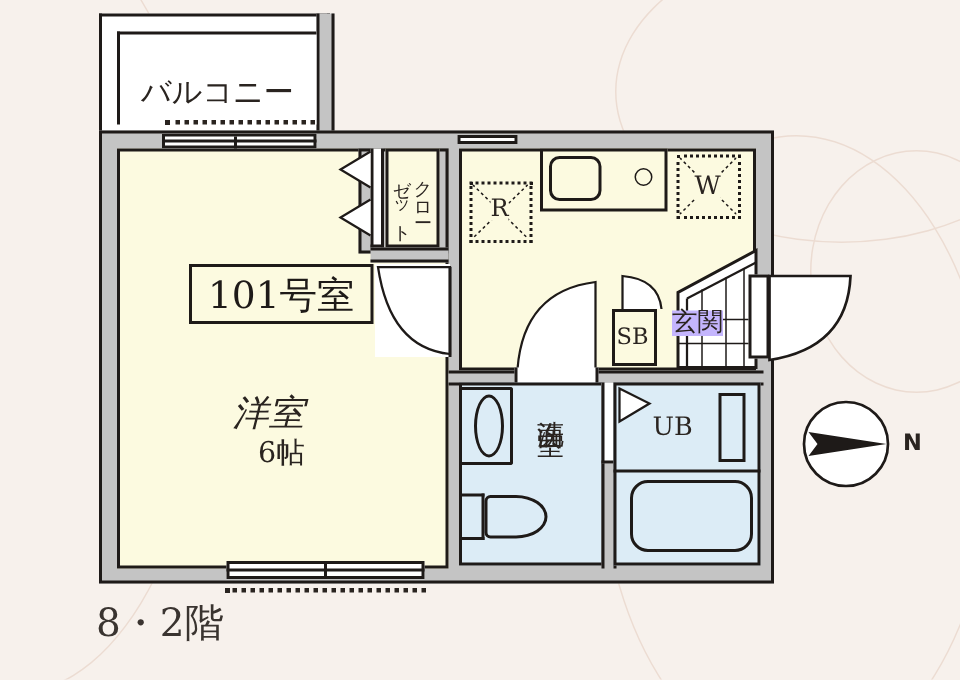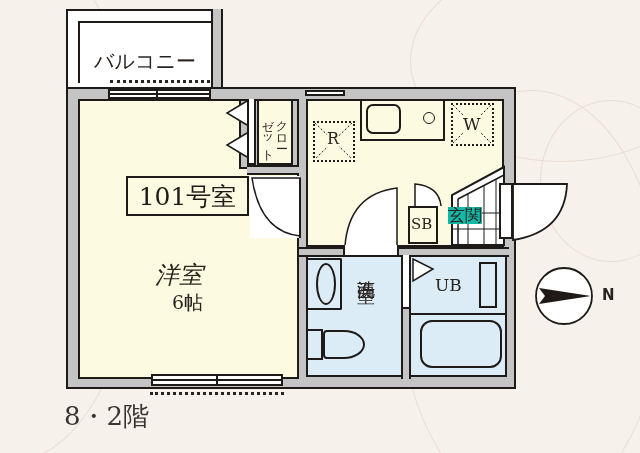--- a/index.html
+++ b/index.html
@@ -99,21 +99,21 @@
   <svg class="abs" style="left:440px;top:165px;" width="66" height="82">
     <polygon points="64,2 64,80 12,80 12,30" fill="#fff" stroke="#1e1a18" stroke-width="2"></polygon>
     <line x1="18" y1="34" x2="64" y2="10" stroke="#1e1a18" stroke-width="1.5"></line>
     <line x1="18" y1="34" x2="18" y2="80" stroke="#1e1a18" stroke-width="1.5"></line>
     <line x1="28" y1="28" x2="28" y2="80" stroke="#1e1a18" stroke-width="1"></line>
     <line x1="44" y1="20" x2="44" y2="80" stroke="#1e1a18" stroke-width="1"></line>
     <line x1="56" y1="14" x2="56" y2="80" stroke="#1e1a18" stroke-width="1"></line>
     <line x1="12" y1="48" x2="64" y2="48" stroke="#1e1a18" stroke-width="1"></line>
     <line x1="12" y1="64" x2="64" y2="64" stroke="#1e1a18" stroke-width="1"></line>
   </svg>
-  <div class="label" style="left:448px;top:207px;font-size:17px;background:#14b8a6;">玄関</div>
+  <div class="label" style="left:448px;top:207px;font-size:17px;background:#c4b5fd;">玄関</div>
 
   <div class="room" style="left:408px;top:206px;width:30px;height:38px;"></div>
   <div class="label" style="left:411px;top:217px;font-size:15px;">SB</div>
   <svg class="abs" style="left:413px;top:182px;" width="30" height="26">
     <path d="M2,24 L2,2 Q26,4 28,24" fill="#fff" stroke="#1e1a18" stroke-width="1.5"></path>
   </svg>
 
   <svg class="abs" style="left:343px;top:186px;" width="56" height="62">
     <path d="M54,2 L54,60 L2,60 Q6,8 54,2 Z" fill="#fff" stroke="#1e1a18" stroke-width="1.5"></path>
   </svg>

